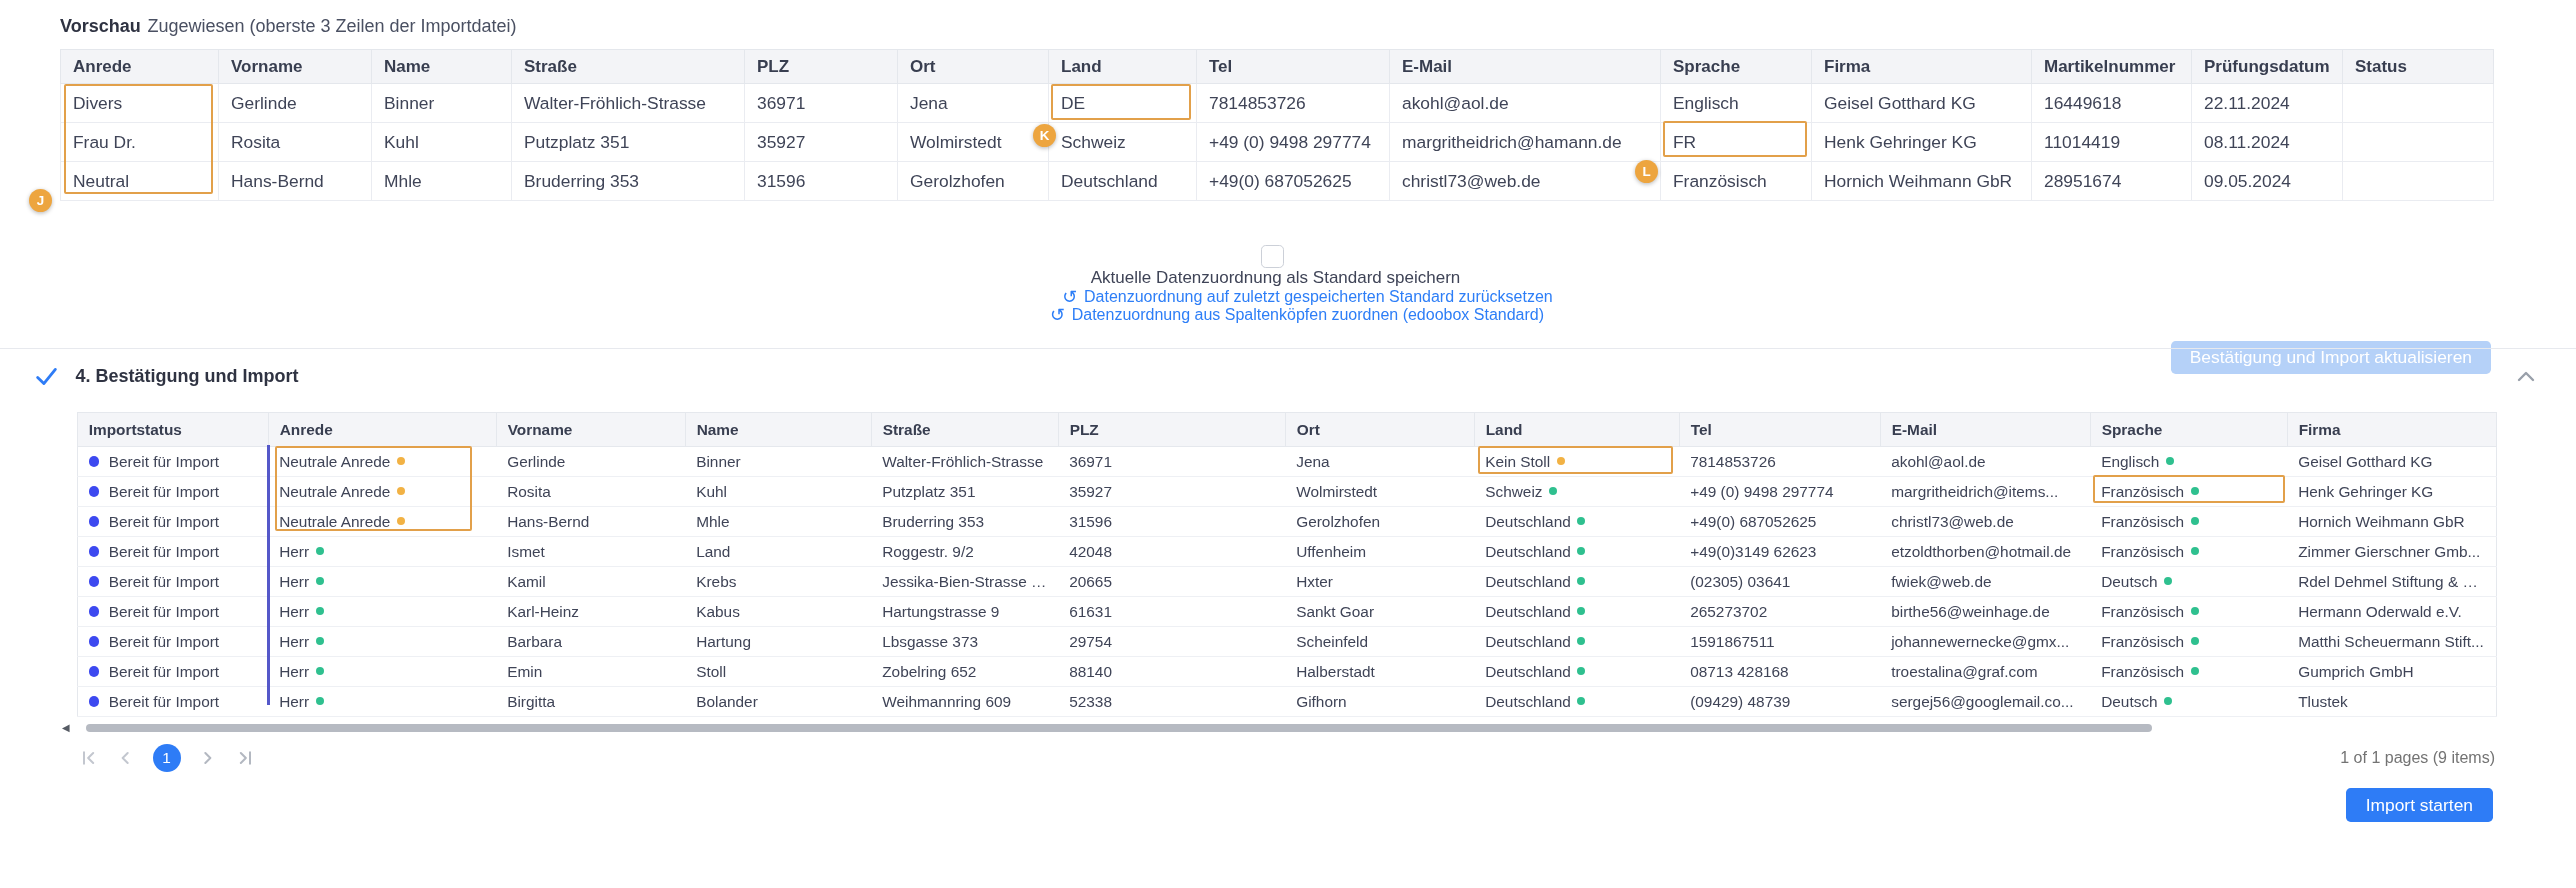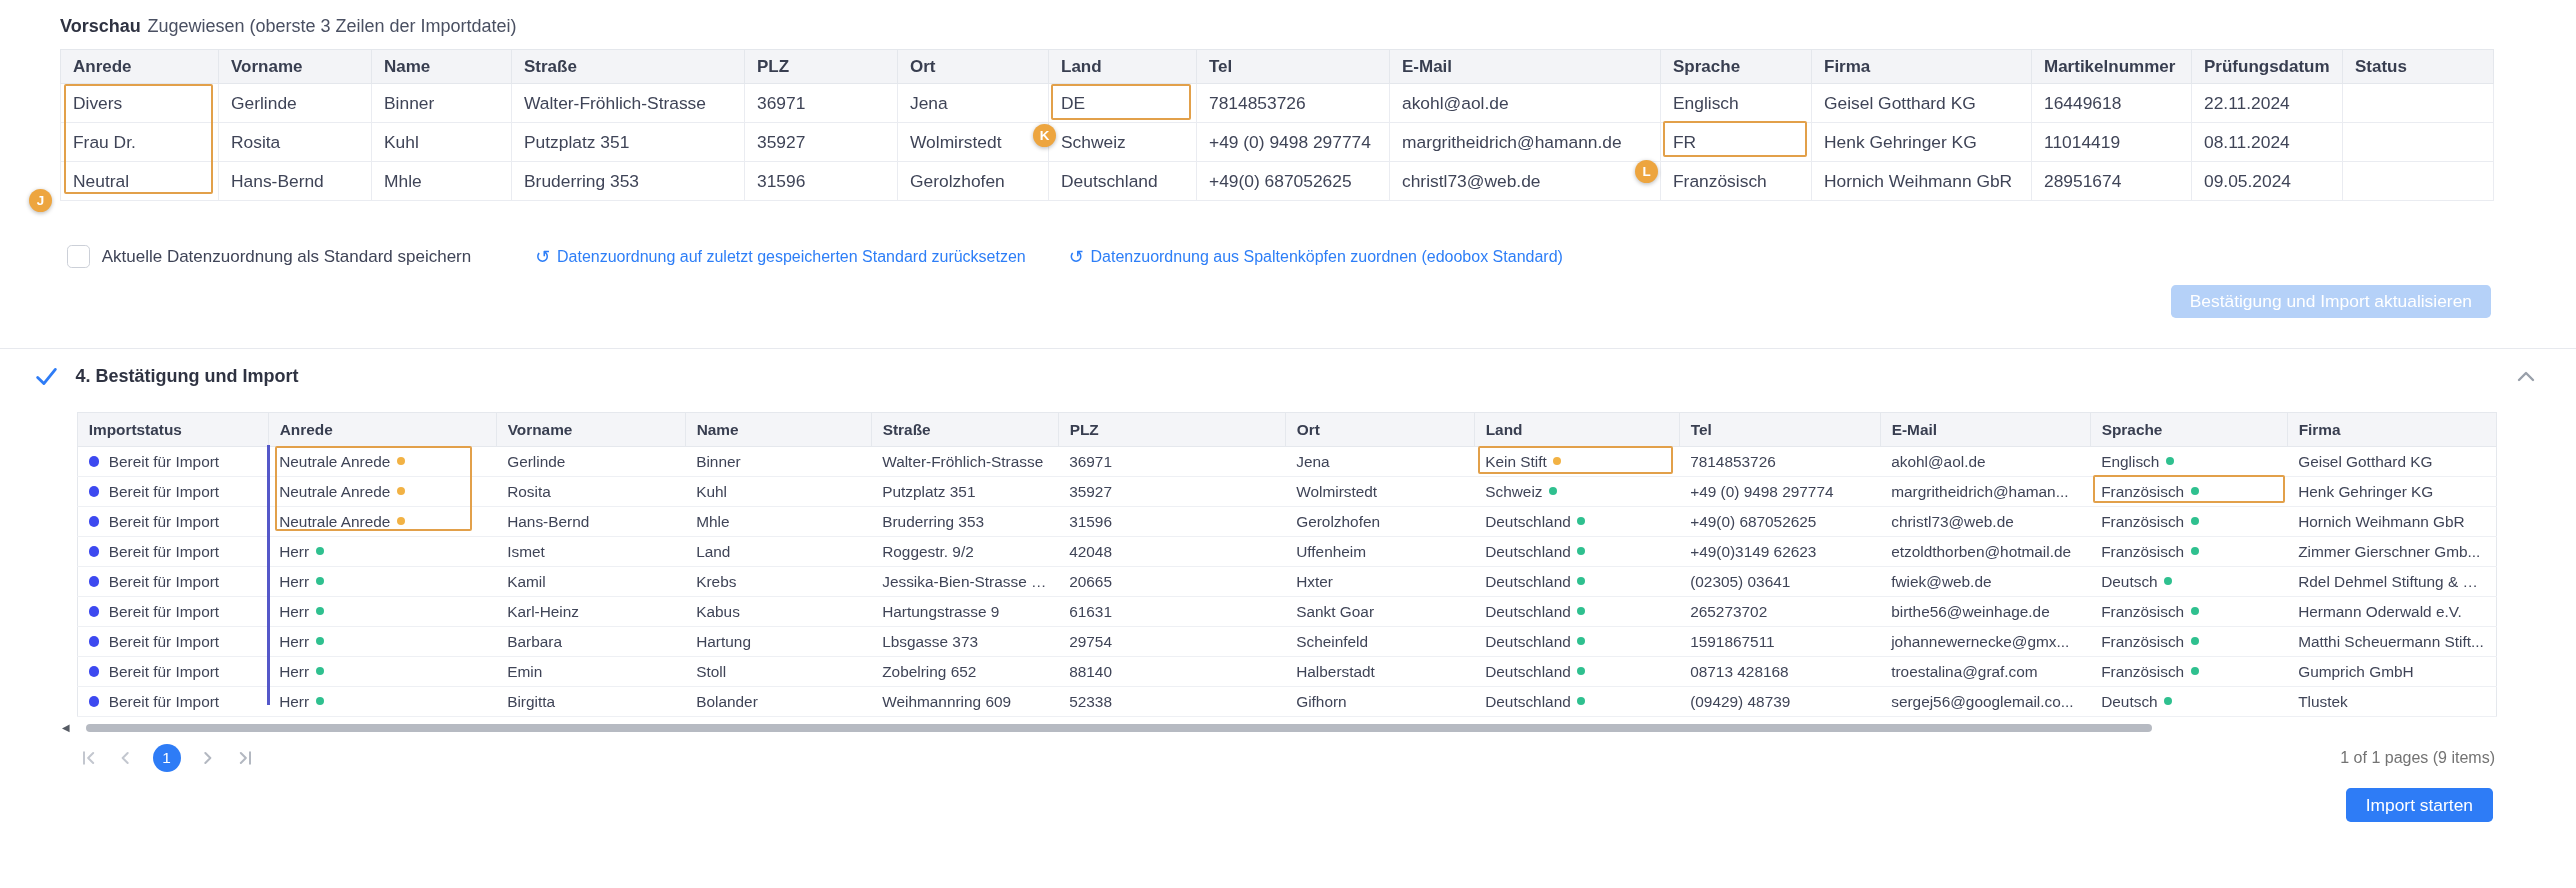--- a/index.html
+++ b/index.html
@@ -25,21 +25,21 @@
   .hl-l1{left:991px;top:35px;width:140px;height:36px;}
   .hl-s1{left:1603px;top:72px;width:144px;height:36px;}
   .badge{position:absolute;width:23px;height:23px;border-radius:50%;background:#eda53f;color:#fff;
          font-size:13.4px;font-weight:700;display:flex;align-items:center;justify-content:center;
          box-shadow:0 1.3px 4px rgba(0,0,0,.28);}
   .badge-j{left:-31px;top:140px;}
   .badge-k{left:973px;top:75px;}
   .badge-l{left:1575px;top:111px;}
 
   
-  .mapping-row{display:flex;align-items:center;margin-top:44px;}
+  .mapping-row{display:flex;align-items:center;margin-top:44px;flex-direction:column;}
   .checkbox{width:23px;height:23px;border:1.3px solid #ccd0d8;border-radius:4.7px;background:#fff;
             box-sizing:border-box;margin:0 12px 0 6.7px;cursor:pointer;flex:none;}
   .cb-label{font-size:17px;color:#3f4457;}
   .map-link{display:flex;align-items:center;gap:6.7px;color:#2d7ef7;font-size:16px;text-decoration:none;cursor:pointer;}
   .map-link.first{margin-left:64px;}
   .map-link+.map-link{margin-left:43px;}
   .undo-icon{font-size:18px;line-height:1;}
 
   .update-row{display:flex;justify-content:flex-end;margin-top:17.4px;align-items:flex-end;}
   .btn-disabled{background:#b5d1f8;color:#ffffff;font-family:inherit;font-size:17.4px;height:33px;
@@ -257,37 +257,37 @@
           </thead>
         <tbody>
             <tr>
               <td><span class="dot blue"></span><span>Bereit für Import</span></td>
               <td><span>Neutrale Anrede</span><span class="dot warn"></span></td>
               <td><span>Gerlinde</span></td>
               <td><span>Binner</span></td>
               <td><span>Walter-Fröhlich-Strasse</span></td>
               <td><span>36971</span></td>
               <td><span>Jena</span></td>
-              <td><span>Kein Stift</span><span class="dot warn"></span></td>
+              <td><span>Kein Stoll</span><span class="dot warn"></span></td>
               <td><span>7814853726</span></td>
               <td><span>akohl@aol.de</span></td>
               <td><span>Englisch</span><span class="dot ok"></span></td>
               <td><span>Geisel Gotthard KG</span></td>
             </tr>
             <tr>
               <td><span class="dot blue"></span><span>Bereit für Import</span></td>
               <td><span>Neutrale Anrede</span><span class="dot warn"></span></td>
               <td><span>Rosita</span></td>
               <td><span>Kuhl</span></td>
               <td><span>Putzplatz 351</span></td>
               <td><span>35927</span></td>
               <td><span>Wolmirstedt</span></td>
               <td><span>Schweiz</span><span class="dot ok"></span></td>
               <td><span>+49 (0) 9498 297774</span></td>
-              <td><span>margritheidrich@haman...</span></td>
+              <td><span>margritheidrich@items...</span></td>
               <td><span>Französisch</span><span class="dot ok"></span></td>
               <td><span>Henk Gehringer KG</span></td>
             </tr>
             <tr>
               <td><span class="dot blue"></span><span>Bereit für Import</span></td>
               <td><span>Neutrale Anrede</span><span class="dot warn"></span></td>
               <td><span>Hans-Bernd</span></td>
               <td><span>Mhle</span></td>
               <td><span>Bruderring 353</span></td>
               <td><span>31596</span></td>

